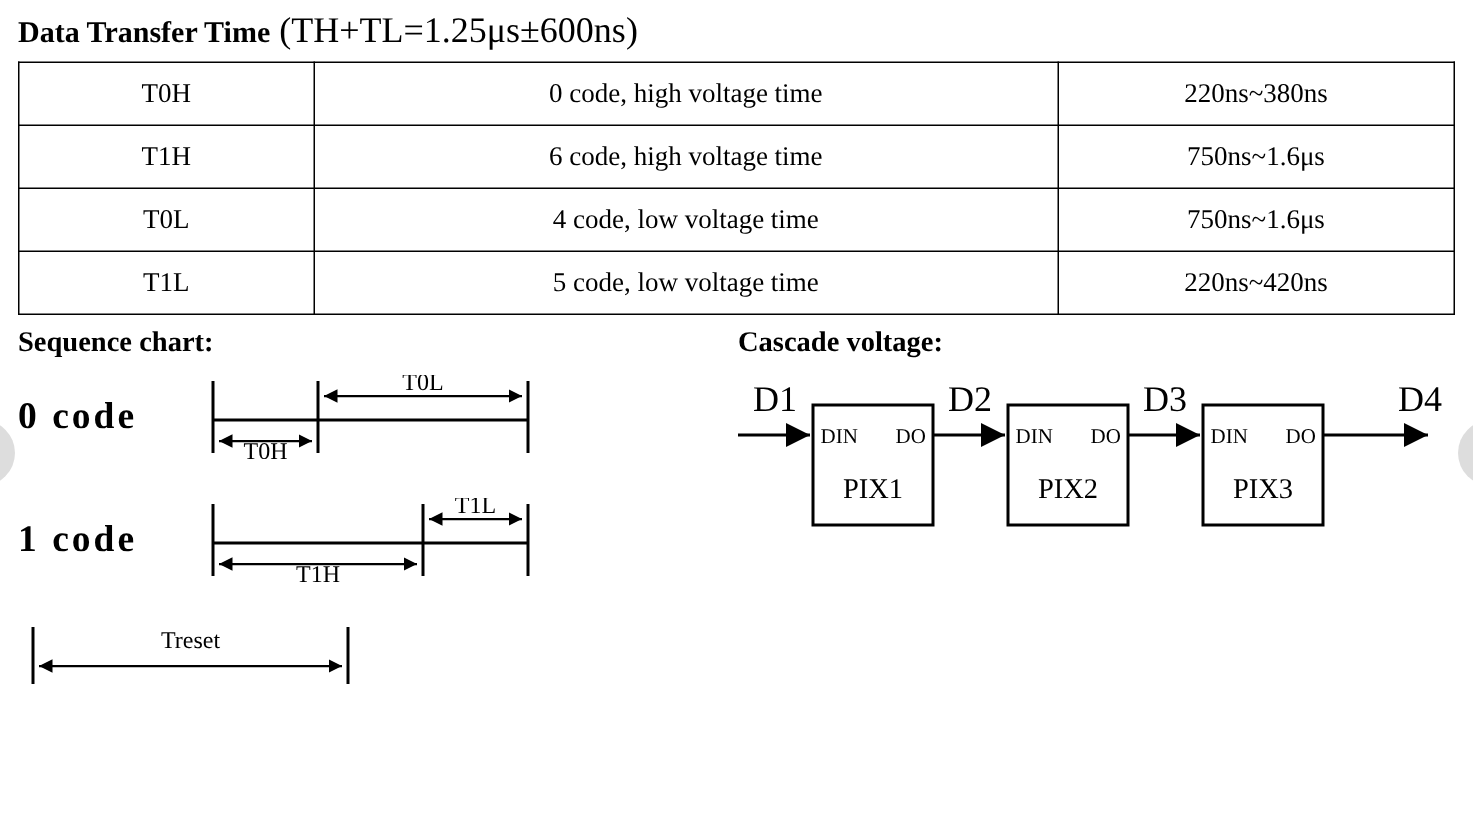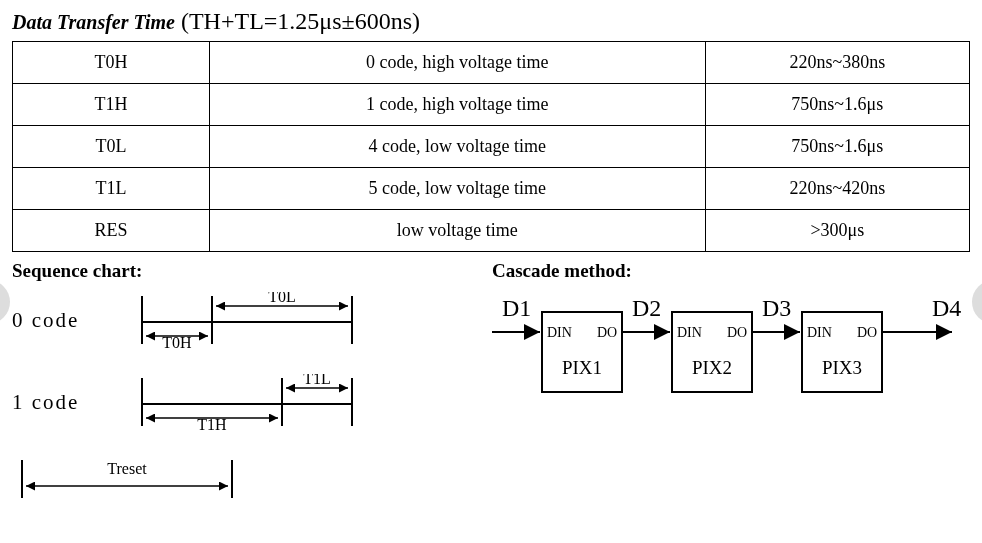--- a/index.html
+++ b/index.html
@@ -6,21 +6,21 @@
   body {
     margin: 0;
     padding: 8px 12px;
     font-family: "Times New Roman", Times, serif;
     font-size: 18px;
     color: #000;
     background: #fff;
     width: 982px;
   }
   .title { margin-bottom: 6px; }
-  .title b { font-size: 20px; font-style: italic; }
+  .title b { font-size: 20px; }
   .title span { font-size: 24px; }
   table.timing {
     border-collapse: collapse;
     width: 958px;
     margin-bottom: 6px;
   }
   table.timing td {
     border: 1px solid #000;
     text-align: center;
     height: 42px;
@@ -28,21 +28,21 @@
     font-size: 18px;
   }
   table.timing td.c1 { width: 210px; }
   table.timing td.c2 { width: 532px; }
   table.timing td.c3 { width: 278px; }
   .lower { display: flex; }
   .left-col { width: 480px; }
   .right-col { width: 478px; position: relative; }
   .section-h { font-weight: bold; font-size: 19px; margin: 2px 0 10px 0; }
   .seq-row { display: flex; align-items: center; margin-bottom: 26px; }
-  .seq-label { width: 120px; font-size: 21px; letter-spacing: 2px; }
+  .seq-label { width: 120px; font-size: 25px; letter-spacing: 2px; font-weight: bold; }
   svg { display: block; }
   .cascade-wrap { position: relative; height: 160px; margin-top: 4px; }
   .nav-bubble-l, .nav-bubble-r {
     position: absolute;
     top: 280px;
     width: 22px; height: 44px;
     background: #ddd;
     z-index: 5;
   }
   .nav-bubble-l { left: -12px; border-radius: 0 22px 22px 0; }
@@ -60,37 +60,32 @@
 
 <table class="timing">
   <tbody>
       <tr>
     <td class="c1">T0H</td>
     <td class="c2">0 code, high voltage time</td>
     <td class="c3">220ns~380ns</td>
   </tr>
   <tr>
     <td class="c1">T1H</td>
-    <td class="c2">1 code, high voltage time</td>
+    <td class="c2">6 code, high voltage time</td>
     <td class="c3">750ns~1.6μs</td>
   </tr>
   <tr>
     <td class="c1">T0L</td>
     <td class="c2">4 code, low voltage time</td>
     <td class="c3">750ns~1.6μs</td>
   </tr>
   <tr>
     <td class="c1">T1L</td>
     <td class="c2">5 code, low voltage time</td>
     <td class="c3">220ns~420ns</td>
-  </tr>
-  <tr>
-    <td class="c1">RES</td>
-    <td class="c2">low voltage time</td>
-    <td class="c3">&gt;300μs</td>
   </tr>
 </tbody>
   </table>
 
 <div class="lower">
   <div class="left-col">
     <div class="section-h">Sequence chart:</div>
 
     <div class="seq-row">
       <div class="seq-label">0 code</div>
@@ -137,21 +132,21 @@
       <svg width="230" height="46">
         <line x1="10" y1="4" x2="10" y2="42" stroke="#000" stroke-width="2"></line>
         <line x1="220" y1="4" x2="220" y2="42" stroke="#000" stroke-width="2"></line>
         <line x1="14" y1="30" x2="216" y2="30" stroke="#000" stroke-width="1.5" marker-start="url(#ahs)" marker-end="url(#ah)"></line>
         <text x="115" y="18" text-anchor="middle" font-size="16" font-family="Times New Roman">Treset</text>
       </svg>
     </div>
   </div>
 
   <div class="right-col">
-    <div class="section-h">Cascade method:</div>
+    <div class="section-h">Cascade voltage:</div>
     <div class="cascade-wrap">
       <svg width="478" height="120">
         <defs>
           <marker id="ah2" markerWidth="10" markerHeight="10" refX="8" refY="4" orient="auto">
             <path d="M0,0 L8,4 L0,8 Z" fill="#000"></path>
           </marker>
         </defs>
 
         <line x1="0" y1="40" x2="48" y2="40" stroke="#000" stroke-width="2" marker-end="url(#ah2)"></line>
         <line x1="130" y1="40" x2="178" y2="40" stroke="#000" stroke-width="2" marker-end="url(#ah2)"></line>

